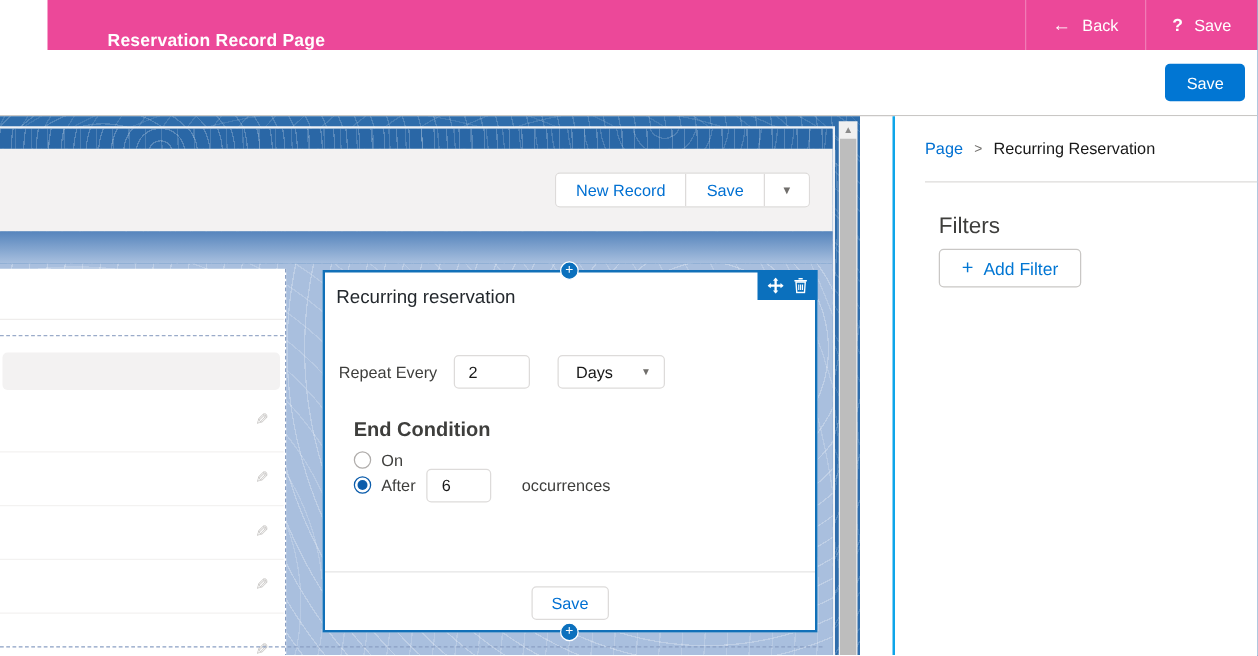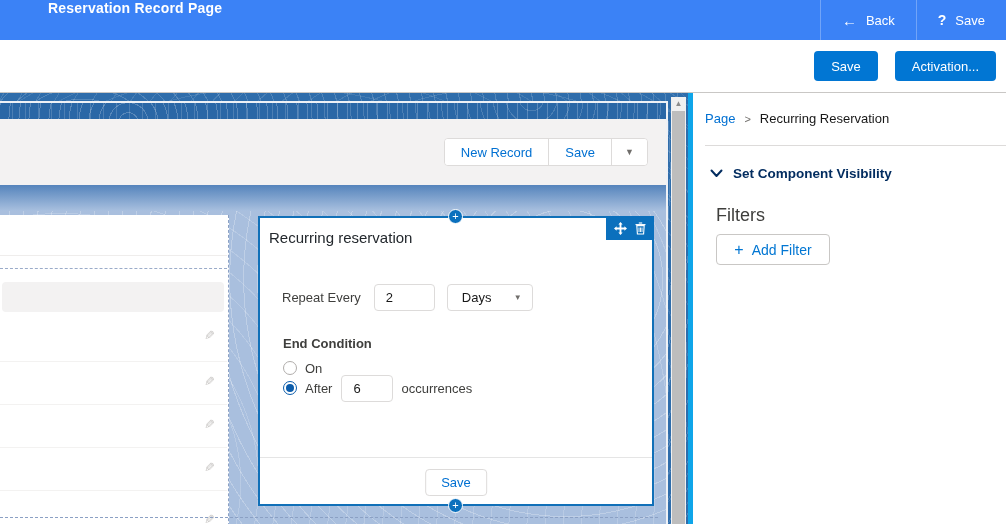--- a/index.html
+++ b/index.html
@@ -1,20 +1,20 @@
 <!DOCTYPE html>
 <html><head>
 <meta charset="utf-8">
 <style>
   * { margin:0; padding:0; box-sizing:border-box; }
   html,body { width:1006px; height:525px; overflow:hidden; }
   body { font-family:"Liberation Sans", sans-serif; background:#fff; }
 
   
-  .topbar { height:40px; background:#3b82f6; display:flex; align-items:flex-start; color:#fff; }
+  .topbar { height:40px; background:#ec4899; display:flex; align-items:flex-end; color:#fff;margin-left:38px; }
   .topbar-title { margin-left:48px; font-size:14px; font-weight:bold; letter-spacing:.2px; }
   .topbar-spacer { flex:1; }
   .topbar-btn { height:40px; display:flex; align-items:center; gap:9px; padding:0 21px;
                 border-left:1px solid rgba(255,255,255,.28); font-size:13px; cursor:pointer; }
   .topbar-btn .glyph { font-size:15px; line-height:1; }
   .topbar-btn .qmark { font-weight:bold; font-size:14px; }
 
   
   .toolbar { height:53px; background:#fff; border-bottom:1px solid #c9c7c5;
              display:flex; align-items:center; justify-content:flex-end; gap:17px; padding-right:10px; }
@@ -79,55 +79,55 @@
                 background:#0b70bd; border:1px solid #fff; border-radius:50%;
                 color:#fff; font-size:11px; line-height:12px; text-align:center; cursor:pointer; z-index:3; }
   .plus-top { top:-9px; } .plus-bottom { bottom:-9px; }
   .comp-actions { position:absolute; top:-2px; right:-2px; height:24px; width:48px; background:#0b70bd;
                   display:flex; align-items:center; justify-content:space-evenly; z-index:2; }
   .comp-actions .icon-btn { display:flex; cursor:pointer; }
 
   .comp-title { position:absolute; left:9px; top:11px; font-size:15px; color:#23282d; }
 
   .lbl { font-size:13px; color:#3e3e3c; }
-  .row-repeat { position:absolute; left:22px; top:65px; height:28px; display:flex; align-items:center; }
+  .row-repeat { position:absolute; left:11px; top:65px; height:28px; display:flex; align-items:center; }
   .inp { height:27px; border:1px solid #dddbda; border-radius:4px; font-size:13px; color:#181818;
          padding:0 0 0 11px; font-family:inherit; background:#fff; }
   .inp-repeat { width:61px; margin-left:13px; }
-  .sel { width:86px; height:27px; margin-left:12px; border:1px solid #dddbda; border-radius:4px;
+  .sel { width:86px; height:27px; margin-left:22px; border:1px solid #dddbda; border-radius:4px;
          display:flex; align-items:center; font-size:13px; color:#181818; padding:0 10px 0 14px; cursor:pointer; }
   .sel .caret { margin-left:auto; font-size:8px; color:#706e6b; }
 
-  .end-cond { position:absolute; left:23px; top:118px; font-size:13px; font-weight:bold; color:#3e3e3c; }
+  .end-cond { position:absolute; left:23px; top:118px; font-size:16px; font-weight:bold; color:#3e3e3c; }
   .radio-row { position:absolute; left:23px; height:28px; display:flex; align-items:center; }
   .rr-on { top:136px; } .rr-after { top:156px; }
   .radio { width:14px; height:14px; border-radius:50%; border:1px solid #b0adab; background:#fff;
            margin-right:8px; cursor:pointer; flex:none; }
   .radio.sel-on { border-color:#0b5cab; display:flex; align-items:center; justify-content:center; }
   .radio.sel-on::after { content:""; width:8px; height:8px; border-radius:50%; background:#0b5cab; }
   .date-inp { width:181px; height:27px; margin-left:10px; background:#ecebea; border:1px solid #c9c7c5;
               border-radius:4px; display:flex; align-items:center; font-size:13px; color:#696969; padding:0 8px 0 11px; }
   .date-inp .cal { margin-left:auto; display:flex; }
   .inp-after { width:52px; margin-left:9px; }
-  .occ { margin-left:8px; }
+  .occ { margin-left:24px; }
 
   .comp-foot-div { position:absolute; left:0; right:0; top:239px; height:1px; background:#e5e5e5; }
   .comp-save { position:absolute; top:251px; left:50%; transform:translateX(-50%); height:27px; padding:0 15px;
                background:#fff; border:1px solid #dddbda; border-radius:4px; color:#0070d2;
                font-size:13px; font-family:inherit; cursor:pointer; }
 
   .region-bottom-dash { position:absolute; left:6px; right:8px; top:306px; border-top:1px dashed #8ba0c4; }
 
   
   .scrollbar { position:absolute; right:2px; top:4px; bottom:0; width:15px; background:#f0f0f0; }
   .scroll-up { height:14px; text-align:center; font-size:8px; color:#8b8b8b; line-height:14px; cursor:pointer; }
   .scroll-thumb { position:absolute; top:14px; bottom:0; left:1px; right:1px; background:#bdbdbd; cursor:pointer; }
 
   
-  .panel { flex:1; background:#fff; border-left:5px solid #0ea5e9; padding:18px 0 0 12px; }
+  .panel { flex:1; background:#fff; border-left:2px solid #0ea5e9; padding:18px 0 0 24px;margin-left:26px; }
   .breadcrumb { display:flex; align-items:center; gap:9px; font-size:13px; }
   .bc-root { color:#0070d2; cursor:pointer; }
   .bc-sep { color:#706e6b; font-size:11px; }
   .bc-current { color:#181818; }
   .panel-div { height:1px; background:#dddbda; margin-top:19px; }
   .section-row { display:flex; align-items:center; gap:10px; margin:20px 0 0 5px; cursor:pointer; }
   .section-title { font-size:13.5px; font-weight:bold; color:#032d60; }
   .filters-lbl { margin:24px 0 0 11px; font-size:18px; color:#3e3e3c; }
   .add-filter { margin:8px 0 0 11px; height:31px; width:114px; background:#fff; border:1px solid #c9c7c5;
                 border-radius:4px; color:#0176d3; font-size:14px; font-family:inherit; cursor:pointer;
@@ -145,21 +145,20 @@
     <span>Back</span>
   </div>
   <div class="topbar-btn">
     <span class="glyph qmark">?</span>
     <span>Save</span>
   </div>
 </header>
 
 <div class="toolbar">
   <button class="btn-brand">Save</button>
-  <button class="btn-brand">Activation...</button>
 </div>
 
 <div class="main">
 
   <div class="canvas">
     <div class="page-frame">
       <div class="strip-topo"></div>
 
       <div class="highlights">
         <div class="action-group">
@@ -256,26 +255,20 @@
   </div>
 
   <aside class="panel">
     <div class="breadcrumb">
       <span class="bc-root">Page</span>
       <span class="bc-sep">&gt;</span>
       <span class="bc-current">Recurring Reservation</span>
     </div>
     <div class="panel-div"></div>
 
-    <div class="section-row">
-      <svg width="13" height="9" viewBox="0 0 13 9">
-          <polyline points="1.5,1.5 6.5,7 11.5,1.5" fill="none" stroke="#032d60" stroke-width="2" stroke-linecap="round" stroke-linejoin="round"></polyline>
-        </svg>
-      <span class="section-title">Set Component Visibility</span>
-    </div>
 
     <div class="filters-lbl">Filters</div>
 
     <button class="add-filter">
       <span class="plus">+</span>
       <span>Add Filter</span>
     </button>
   </aside>
 </div>
 

